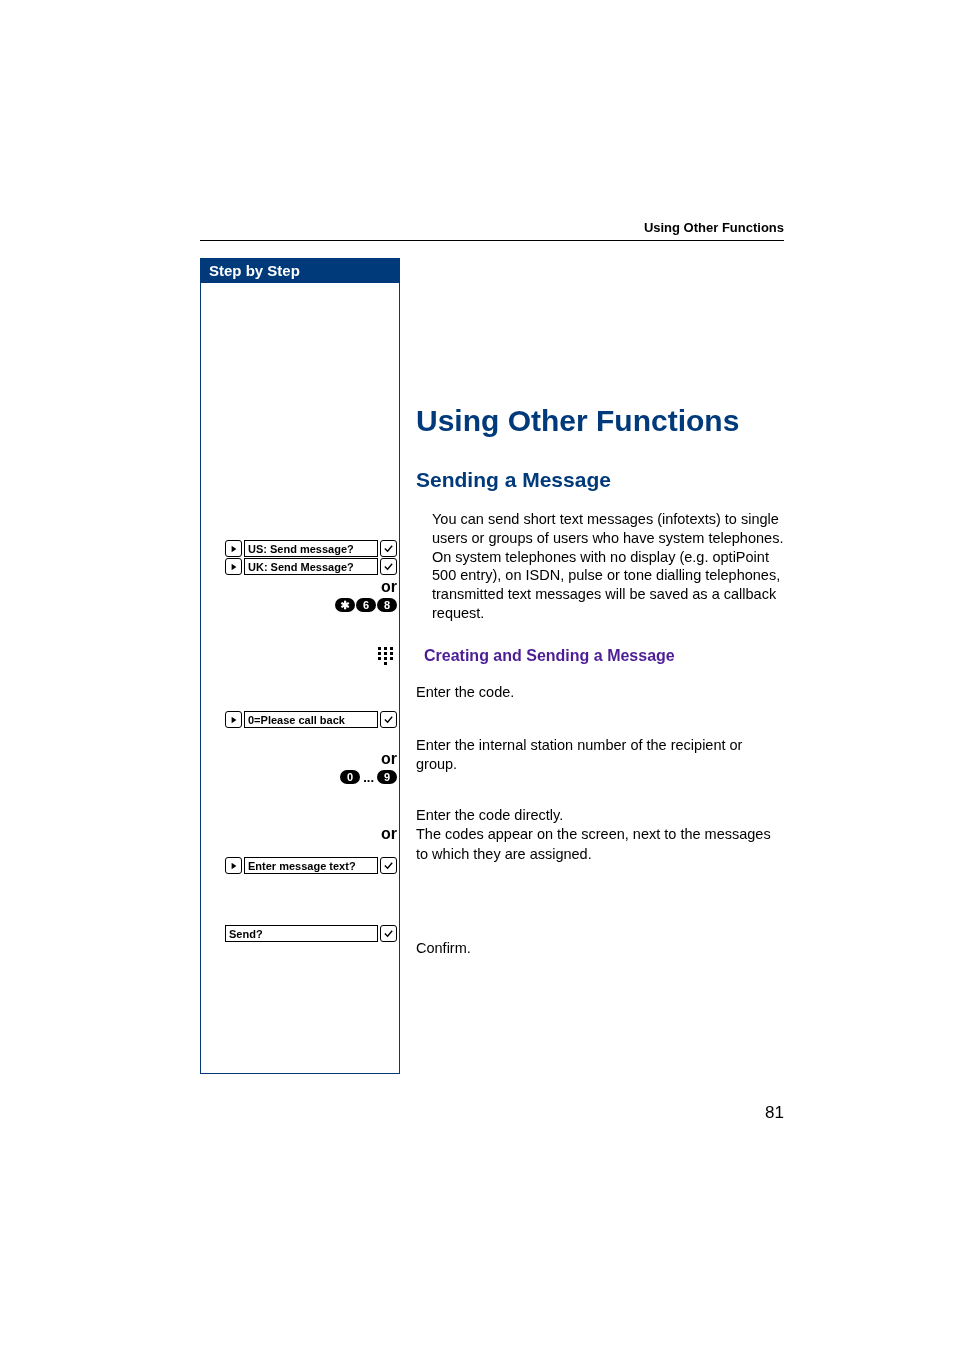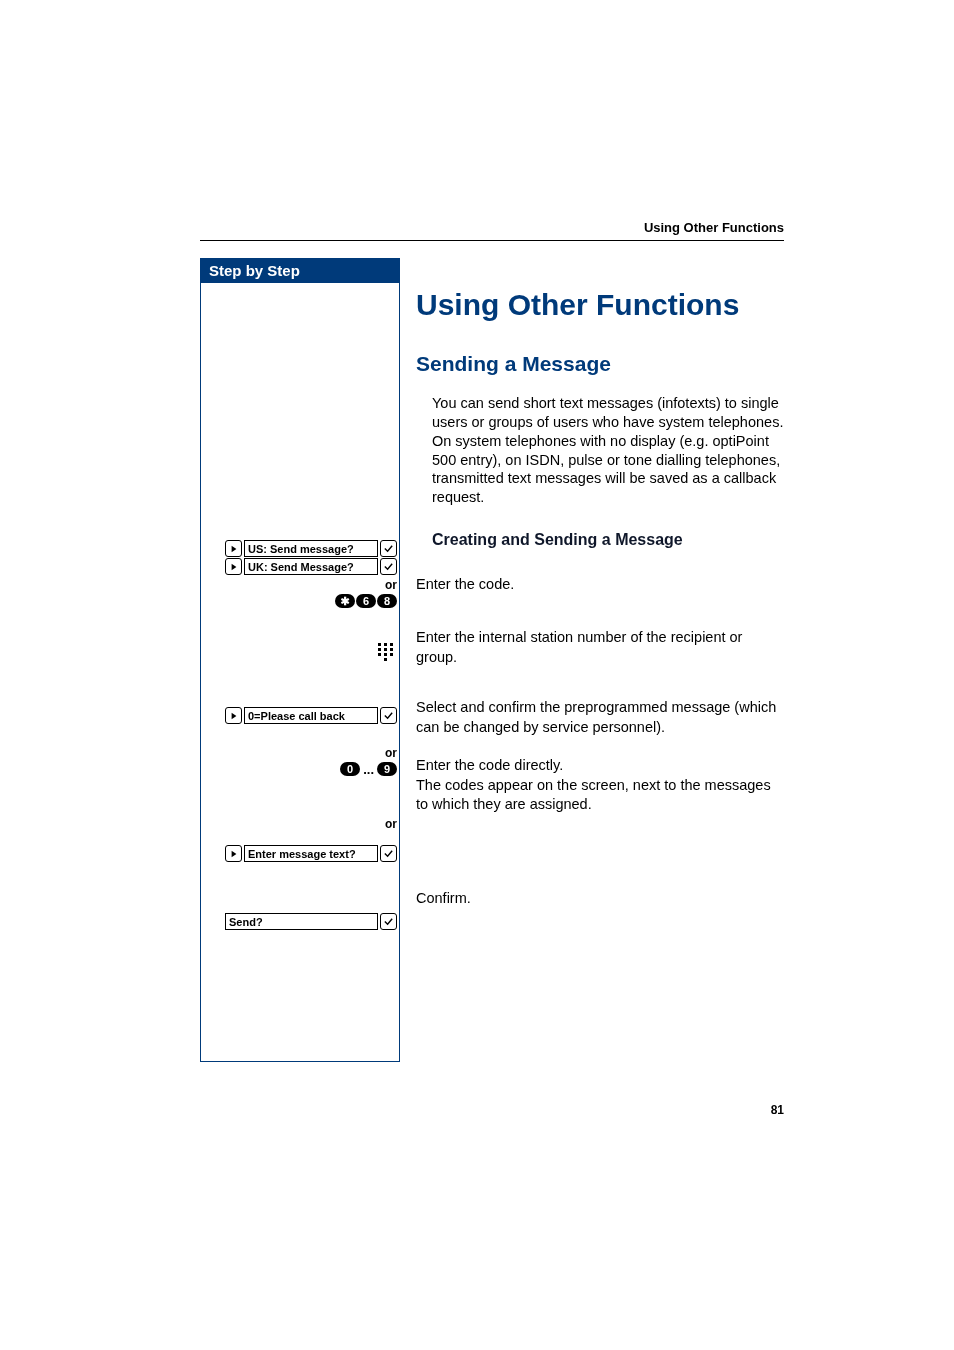--- a/index.html
+++ b/index.html
@@ -25,28 +25,28 @@
   }
   .hr {
     position: absolute;
     top: 240px;
     left: 200px;
     right: 170px;
     border-top: 1px solid #000;
   }
   .page-number {
     position: absolute;
-    bottom: 233px;
+    bottom: 227px;
     right: 170px;
-    font-size: 12px;
-    font-weight: bold;
+    font-size: 17px;
+    font-weight: normal;
   }
   .columns {
     display: flex;
-    align-items: flex-start;
+    align-items: center;
     margin-top: 50px;
   }
   .left-col {
     width: 200px;
     flex: 0 0 200px;
     border-left: 1px solid #003a7a;
     border-right: 1px solid #003a7a;
     border-bottom: 1px solid #003a7a;
     box-sizing: border-box;
     padding: 0;
@@ -69,24 +69,24 @@
     font-weight: bold;
     margin: 30px 0 30px 0;
   }
   h2 {
     color: #003a7a;
     font-size: 21px;
     font-weight: bold;
     margin: 0 0 18px 0;
   }
   h3 {
-    color: #0f172a;
+    color: #4c1d95;
     font-size: 16px;
     font-weight: bold;
-    margin: 16px;
+    margin: 8px;
   }
   .body-text {
     font-size: 14.5px;
     line-height: 1.3;
     margin: 0 0 24px 16px;
   }
   .instr {
     font-size: 14.5px;
     line-height: 1.35;
   }
@@ -129,21 +129,21 @@
     line-height: 1.1;
     white-space: nowrap;
     overflow: hidden;
     display:flex;
     align-items:center;
   }
   .menu-label.nonav {
     margin-left: 0;
   }
   .or-label {
-    font-size: 12px;
+    font-size: 16px;
     font-weight: bold;
     line-height: 1;
   }
   .key-row {
     display: flex;
     align-items: center;
     justify-content: flex-end;
     gap: 1px;
   }
   .key {
@@ -316,21 +316,20 @@
       <h2>Sending a Message</h2>
       <p class="body-text">You can send short text messages (infotexts) to single users or groups of users who have system telephones. On system telephones with no display (e.g. optiPoint 500 entry), on ISDN, pulse or tone dialling telephones, transmitted text messages will be saved as a callback request.</p>
       <h3>Creating and Sending a Message</h3>
 
       <div style="height:10px"></div>
 
       <div class="instr" style="height:53px;">Enter the code.</div>
 
       <div class="instr" style="height:70px;">Enter the internal station number of the recipient or group.</div>
 
-      <div class="instr" style="height:58px;">Select and confirm the preprogrammed message (which can be changed by service personnel).</div>
 
       <div class="instr">
         <span>Enter the code directly.</span><br>
         <span>The codes appear on the screen, next to the messages to which they are assigned.</span>
       </div>
       <div style="height:44px"></div>
 
       <div style="height:30px"></div>
 
       <div class="instr">Confirm.</div>

